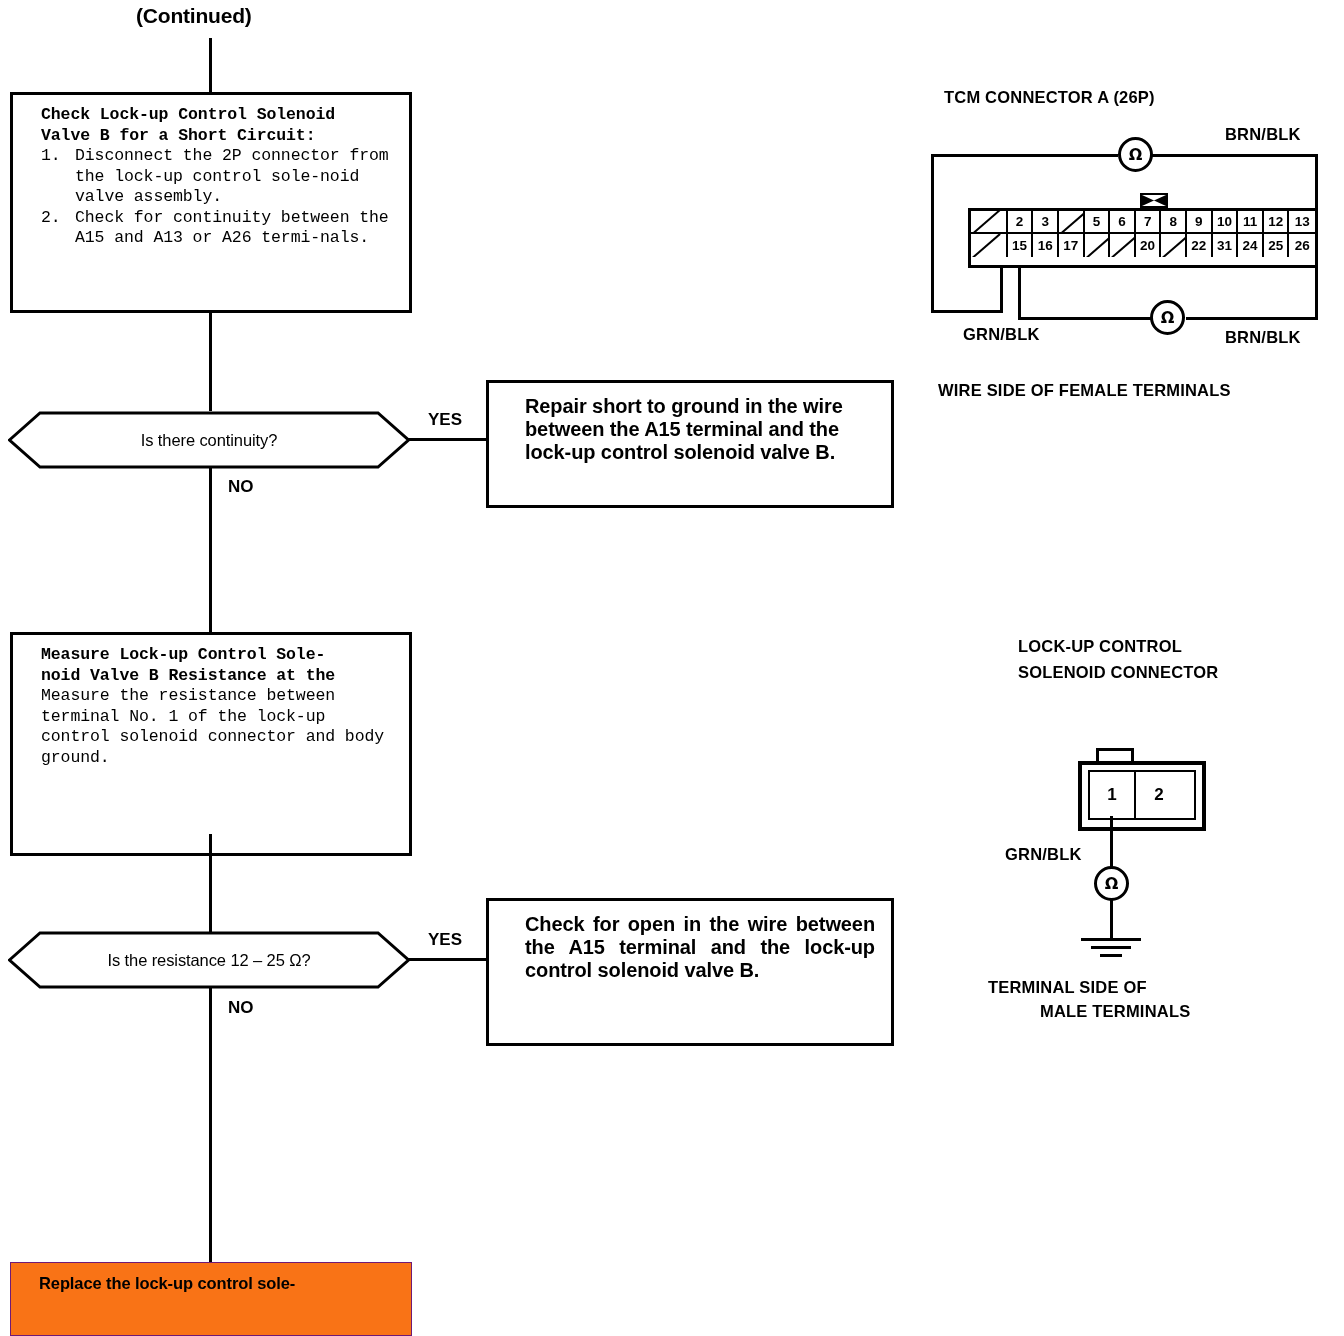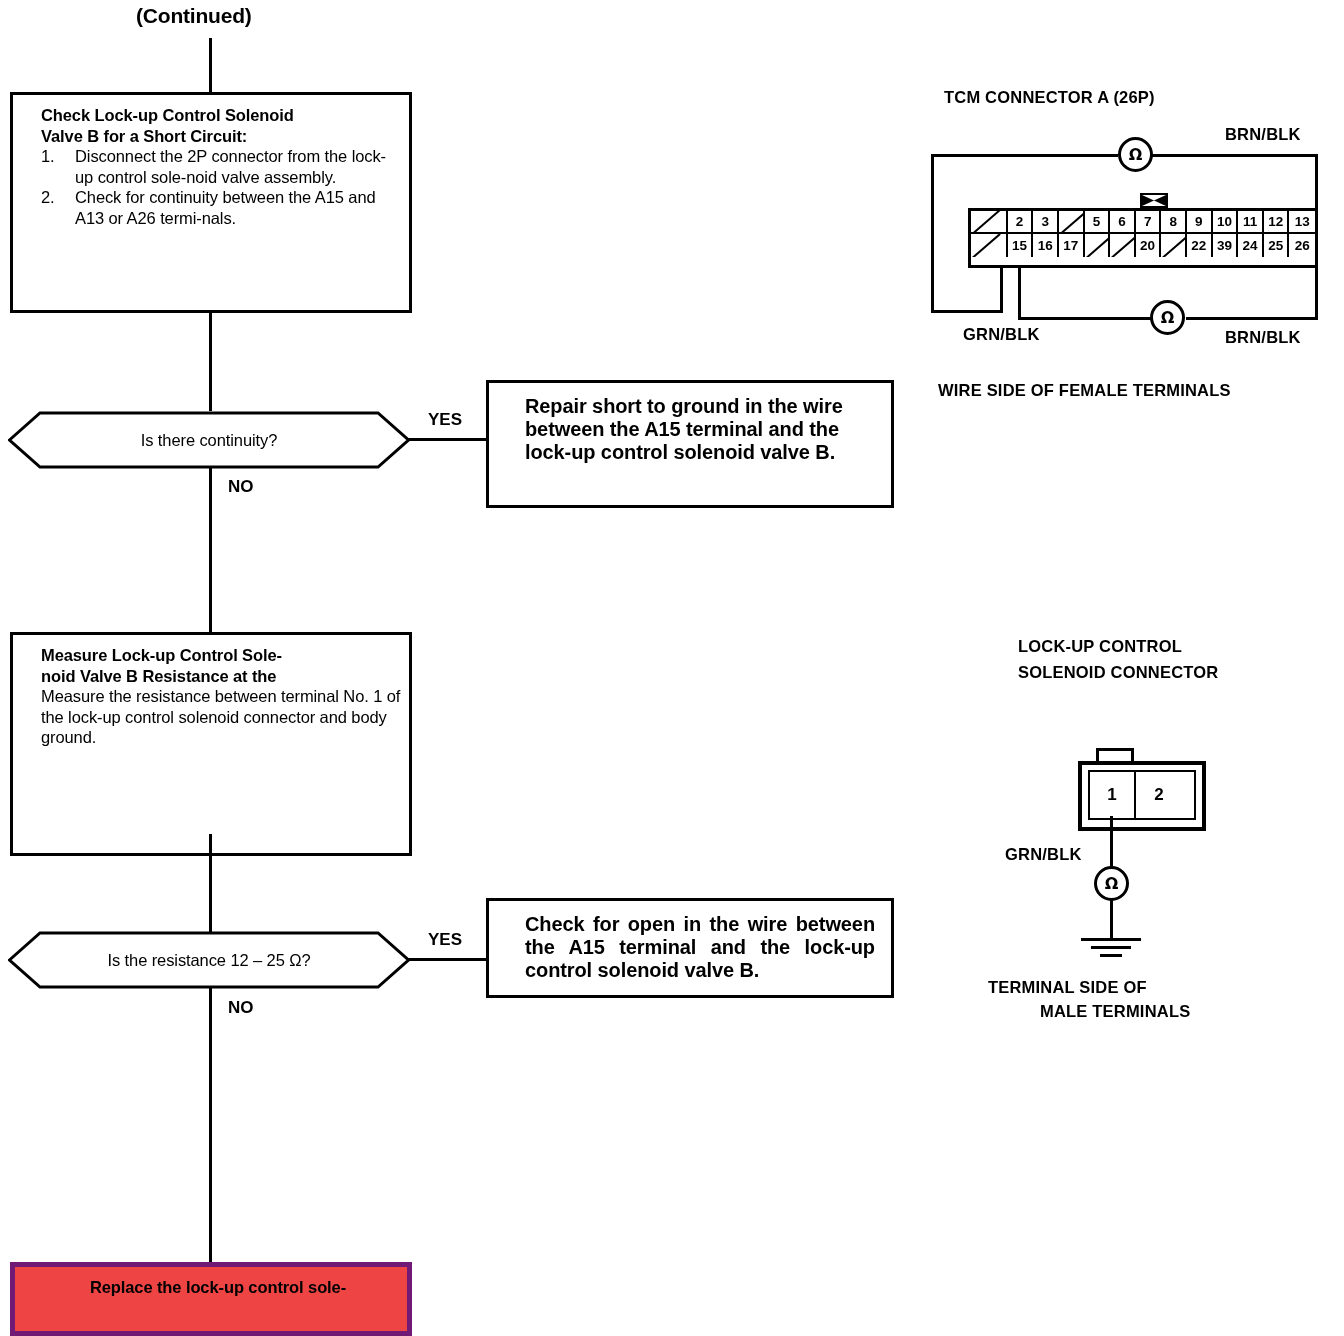--- a/index.html
+++ b/index.html
@@ -23,20 +23,21 @@
   .vline { position: absolute; background: #000; width: 3px; }
   .hline { position: absolute; background: #000; height: 3px; }
 
   
   .proc-box {
     position: absolute;
     border: 3px solid #000;
     box-sizing: border-box;
     background: #fff;
     padding: 10px 6px 8px 28px;
+    font-family: Liberation Mono, monospace;
   }
   .proc-title {
     font-weight: bold;
     font-size: 16.5px;
     line-height: 20.5px;
     letter-spacing: -0.1px;
   }
   .proc-body {
     font-size: 16.5px;
     line-height: 20.5px;
@@ -67,25 +68,24 @@
   .result-text {
     font-weight: bold;
     font-size: 20px;
     line-height: 23px;
     letter-spacing: -0.1px;
   }
   .justified { text-align: justify; text-align-last: left; }
 
   .final-box {
     position: absolute;
-    border: 5px solid #701a75;
-    box-sizing: border-box;
-    background: #ef4444;
+    border: 1px solid #701a75;
+    box-sizing: border-box;
+    background: #f97316;
     padding: 10px 14px 8px 28px;
-    text-align: center;
   }
 
   
   .decision {
     position: absolute;
     display: flex;
     align-items: center;
     justify-content: center;
   }
   .decision svg { position: absolute; left: 0; top: 0; }
@@ -270,21 +270,21 @@
     </svg>
     <span class="dtext">Is the resistance 12 – 25 Ω?</span>
   </div>
 
   <div class="hline" style="left:408px; top:958px; width:78px;"></div>
   <div class="branch-label" style="left:428px; top:930px;">YES</div>
 
   <div class="vline" style="left:209px; top:988px; height:275px;"></div>
   <div class="branch-label" style="left:228px; top:998px;">NO</div>
 
-  <div class="result-box" style="left:486px; top:898px; width:408px; height:100px;">
+  <div class="result-box" style="left:486px; top:898px; width:408px; height:148px;">
     <div class="result-text justified">Check for open in the wire between the A15 terminal and the lock-up control solenoid valve B.</div>
   </div>
 
   <div class="final-box" style="left:10px; top:1262px; width:402px; height:74px;">
     <div class="proc-title">Replace the lock-up control sole-</div>
   </div>
 
   <div class="cap" style="left:944px; top:88px;">TCM CONNECTOR A (26P)</div>
 
   <div class="cap" style="left:1225px; top:125px;">BRN/BLK</div>
@@ -330,21 +330,21 @@
     <div class="trow">
       <div class="tcell blank wide"></div>
       <div class="tcell">15</div>
       <div class="tcell">16</div>
       <div class="tcell">17</div>
       <div class="tcell blank"></div>
       <div class="tcell blank"></div>
       <div class="tcell">20</div>
       <div class="tcell blank"></div>
       <div class="tcell">22</div>
-      <div class="tcell">39</div>
+      <div class="tcell">31</div>
       <div class="tcell">24</div>
       <div class="tcell">25</div>
       <div class="tcell">26</div>
     </div>
   </div>
 
   <div class="cap" style="left:963px; top:325px;">GRN/BLK</div>
   <div class="cap" style="left:1225px; top:328px;">BRN/BLK</div>
 
   <div class="cap" style="left:938px; top:381px;">WIRE SIDE OF FEMALE TERMINALS</div>

